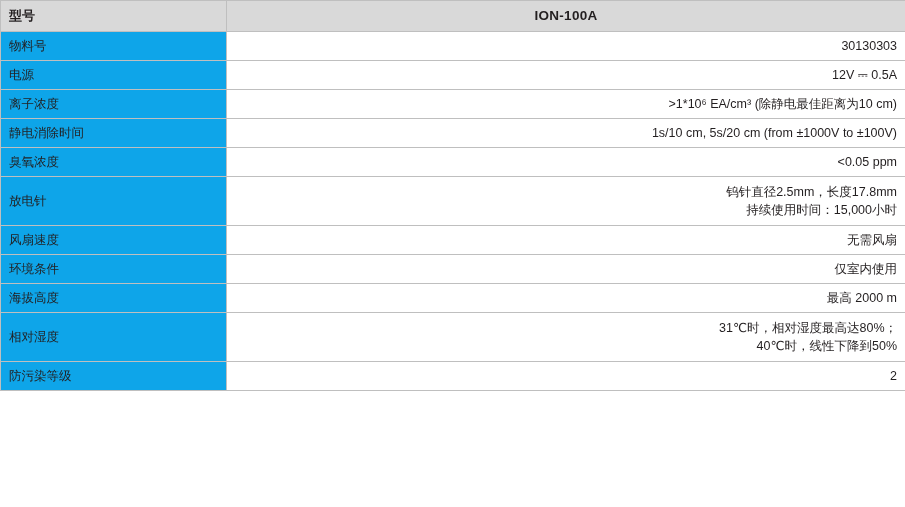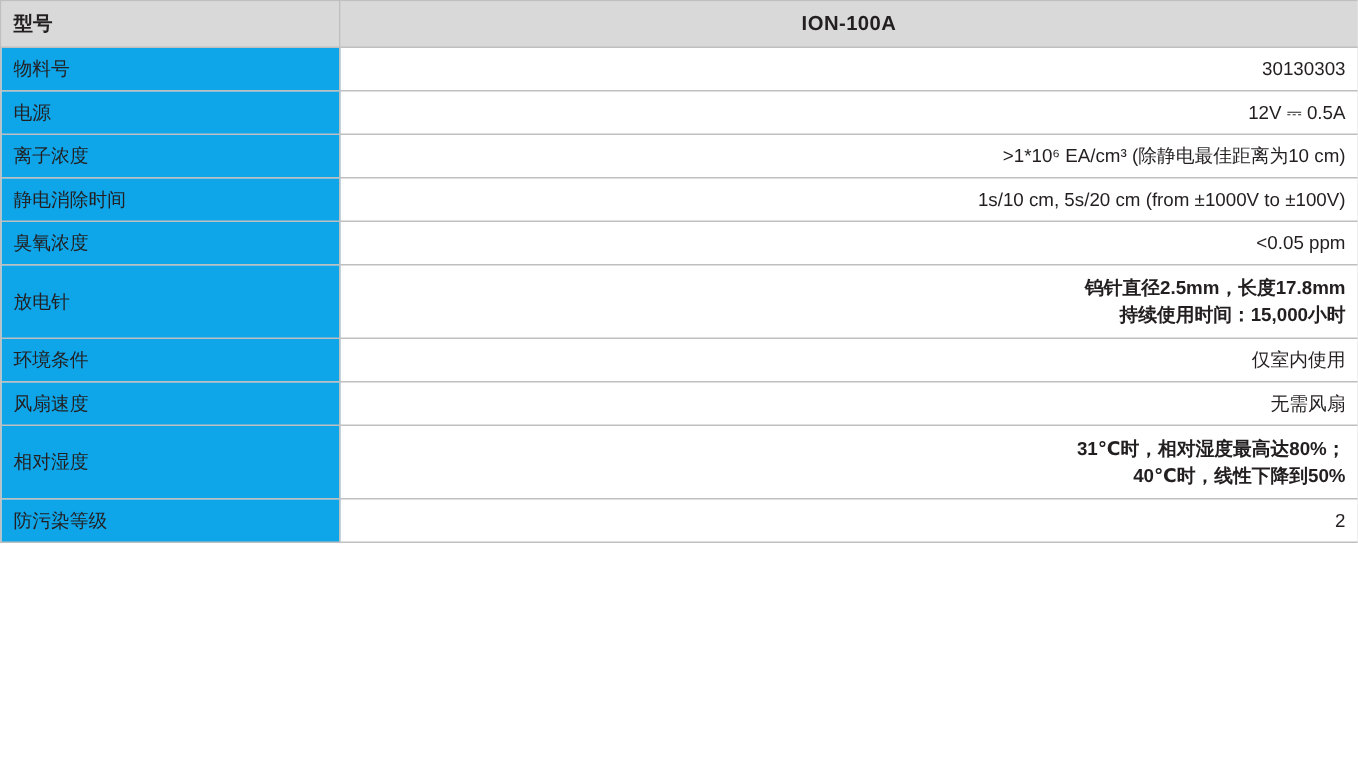--- a/index.html
+++ b/index.html
@@ -57,21 +57,20 @@
   }
   tbody td.value-cell {
     text-align: right;
     padding: 4px 8px;
     background: #ffffff;
   }
   tbody tr.row-tall td { height: 40px; }
   tbody tr.row-normal td { height: 20px; }
   .multi-line {
     display: block;
-    font-weight: bold;
   }
   .multi-line .ln {
     display: block;
   }
 </style>
 </head>
 <body>
 
 <div class="spec-wrap">
   <table class="spec-table">
@@ -109,26 +108,30 @@
         <tr class="row-tall">
           <td class="label-cell">放电针</td>
           <td class="value-cell">
             <span class="multi-line">
               <span class="ln">钨针直径2.5mm，长度17.8mm</span>
               <span class="ln">持续使用时间：15,000小时</span>
             </span>
           </td>
         </tr>
         <tr class="row-normal">
+          <td class="label-cell">风扇速度</td>
+          <td class="value-cell">无需风扇</td>
+        </tr>
+        <tr class="row-normal">
           <td class="label-cell">环境条件</td>
           <td class="value-cell">仅室内使用</td>
         </tr>
         <tr class="row-normal">
-          <td class="label-cell">风扇速度</td>
-          <td class="value-cell">无需风扇</td>
+          <td class="label-cell">海拔高度</td>
+          <td class="value-cell">最高 2000 m</td>
         </tr>
         <tr class="row-tall">
           <td class="label-cell">相对湿度</td>
           <td class="value-cell">
             <span class="multi-line">
               <span class="ln">31℃时，相对湿度最高达80%；</span>
               <span class="ln">40℃时，线性下降到50%</span>
             </span>
           </td>
         </tr>

